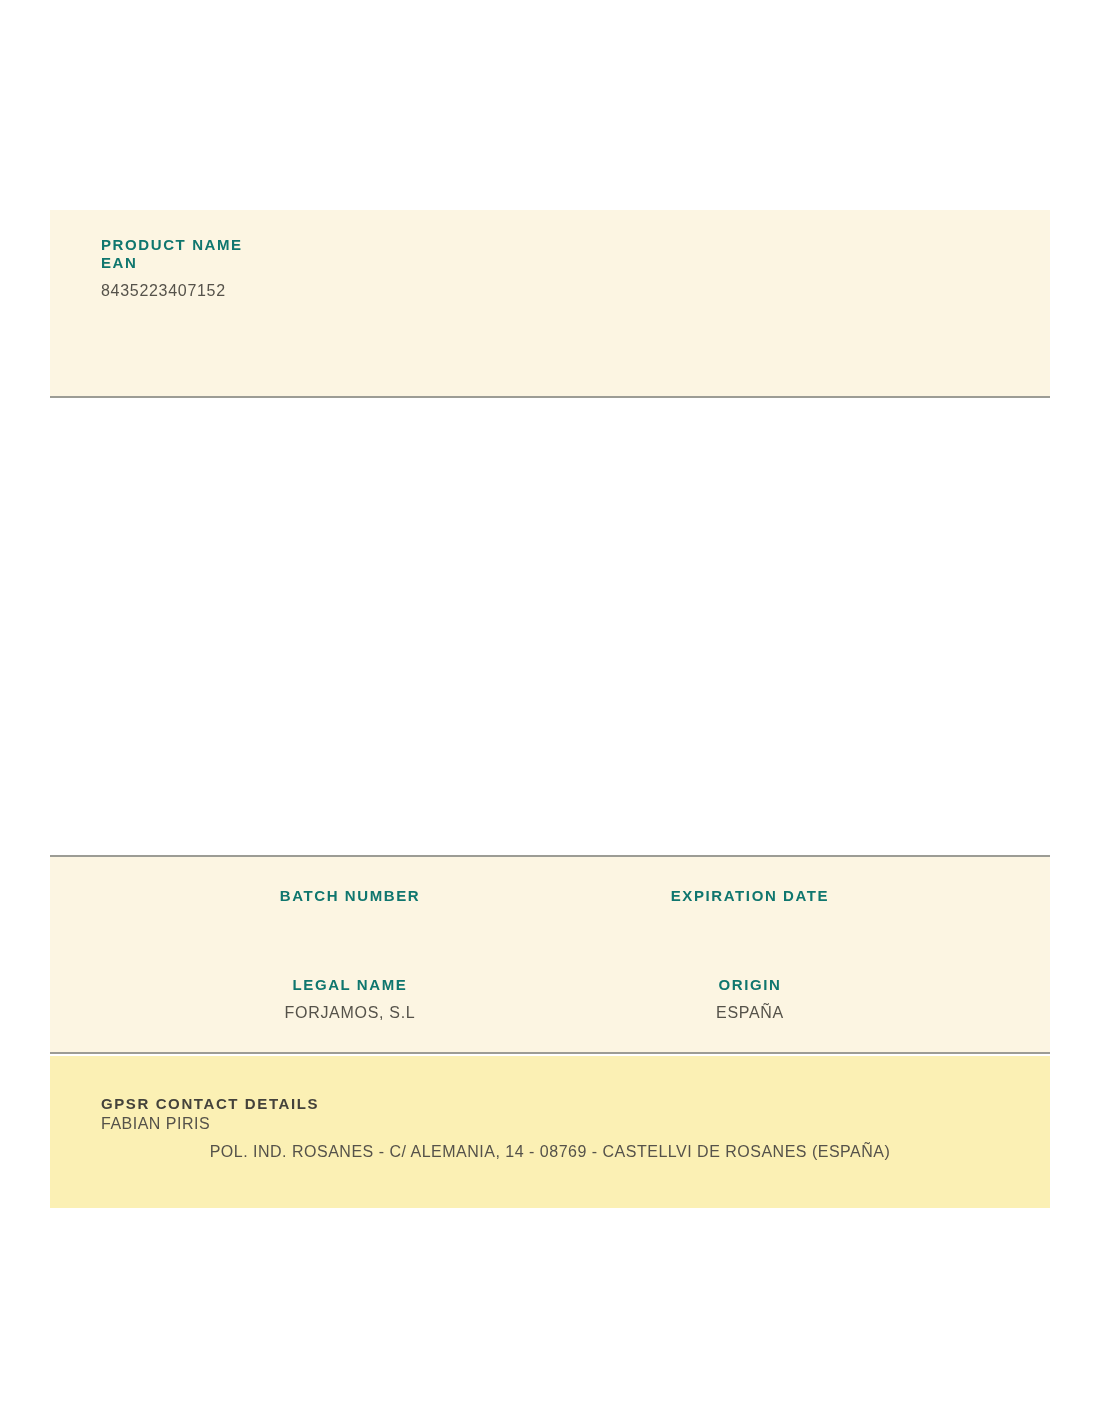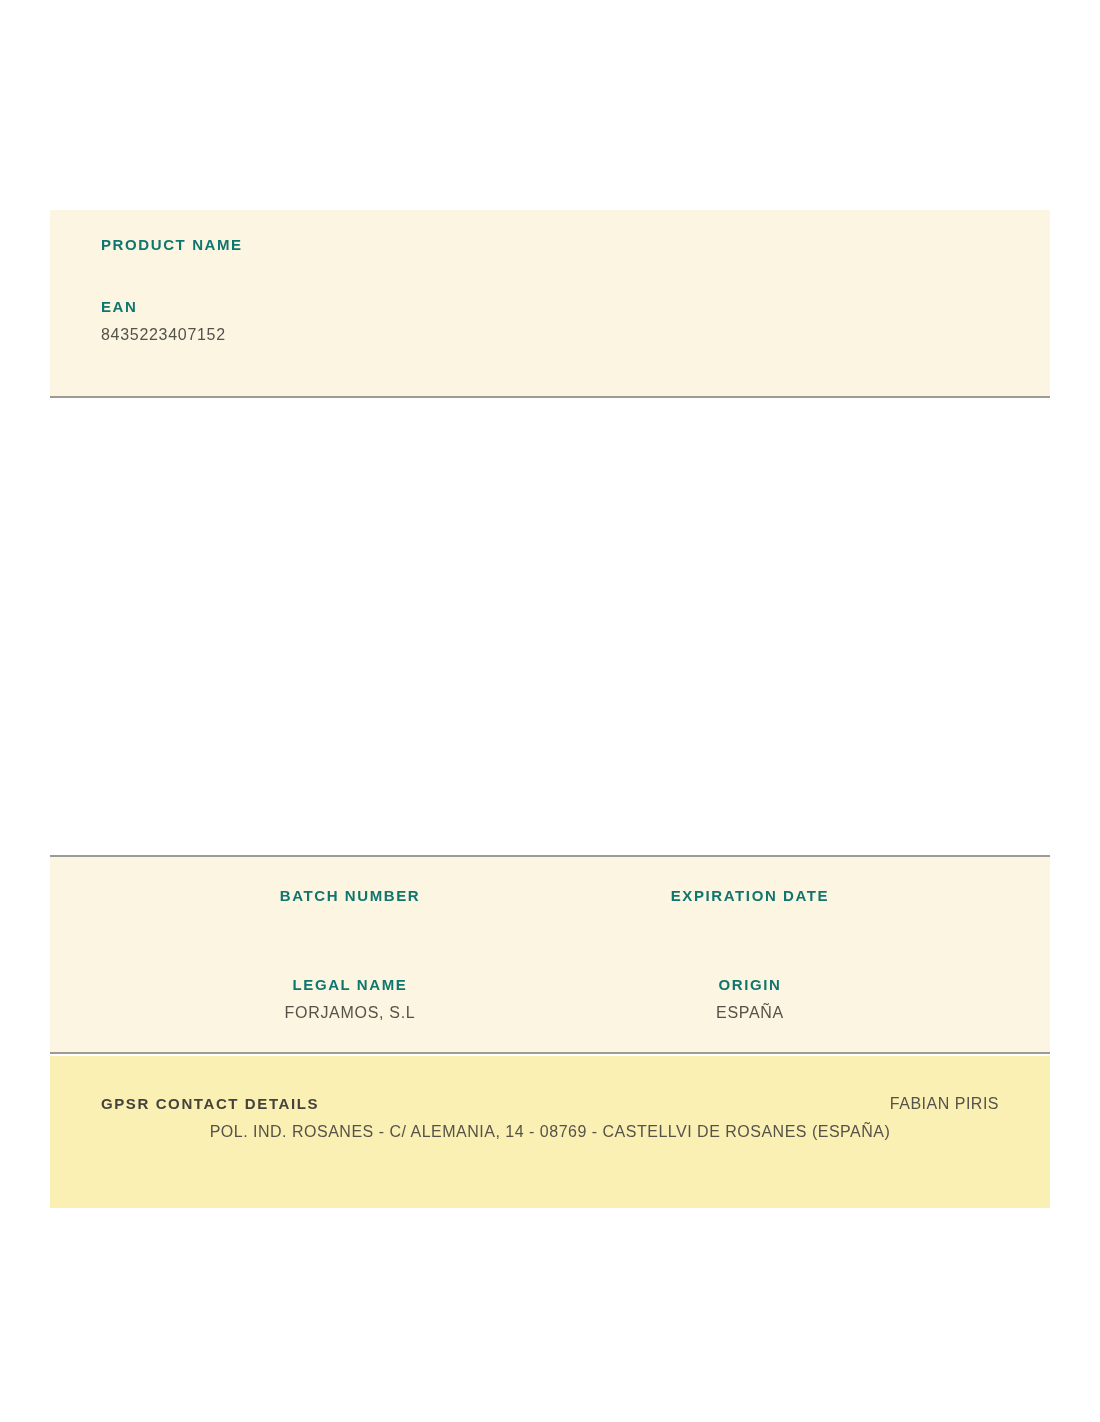--- a/index.html
+++ b/index.html
@@ -46,36 +46,36 @@
     line-height: 18px;
   }
   .field-value {
     font-size: 16px;
     letter-spacing: 0.7px;
     color: #55524a;
     line-height: 20px;
     margin-top: 9px;
   }
   .field-group + .field-group {
-    margin-top: 44px;
   }
   .batch-row {
     display: flex;
   }
   .batch-row--top {
     height: 89px;
   }
   .batch-col {
     flex: 1;
     text-align: center;
   }
   .gpsr-line1 {
     display: flex;
     justify-content: space-between;
     align-items: baseline;
+    flex-direction: column;
   }
   .gpsr-title {
     font-size: 15px;
     font-weight: bold;
     letter-spacing: 1.6px;
     color: #44423b;
     line-height: 20px;
   }
   .gpsr-value {
     font-size: 16px;

